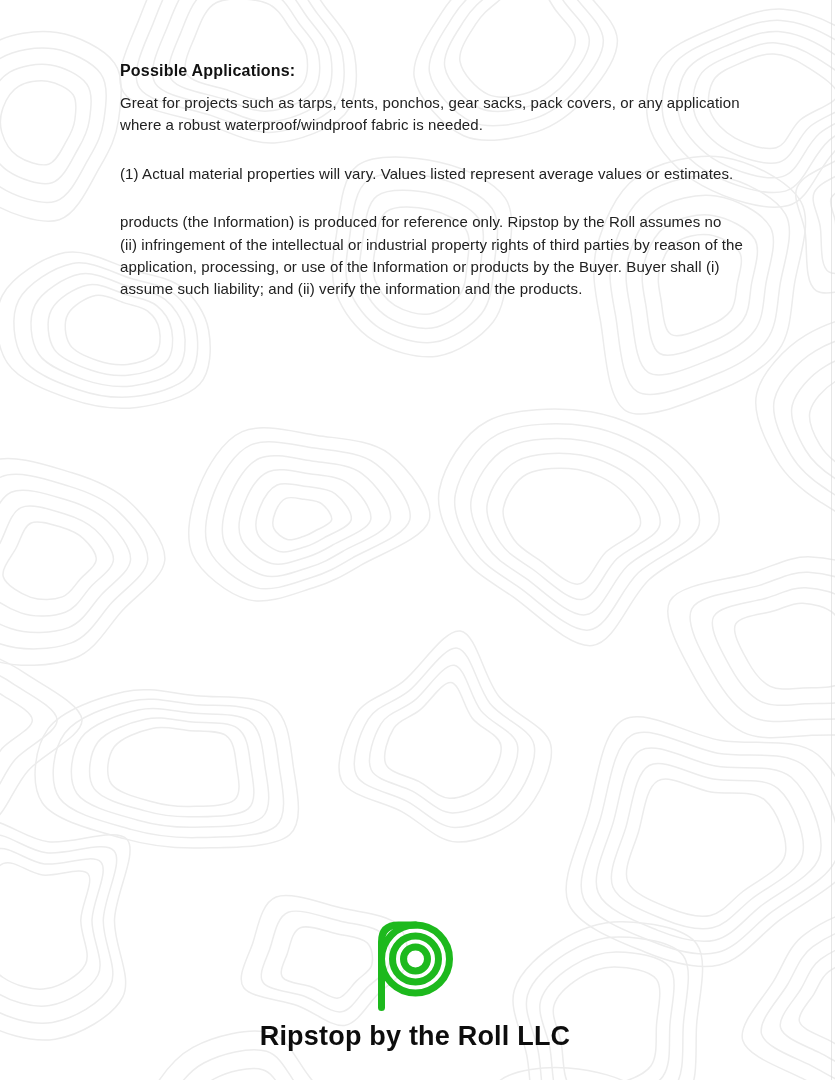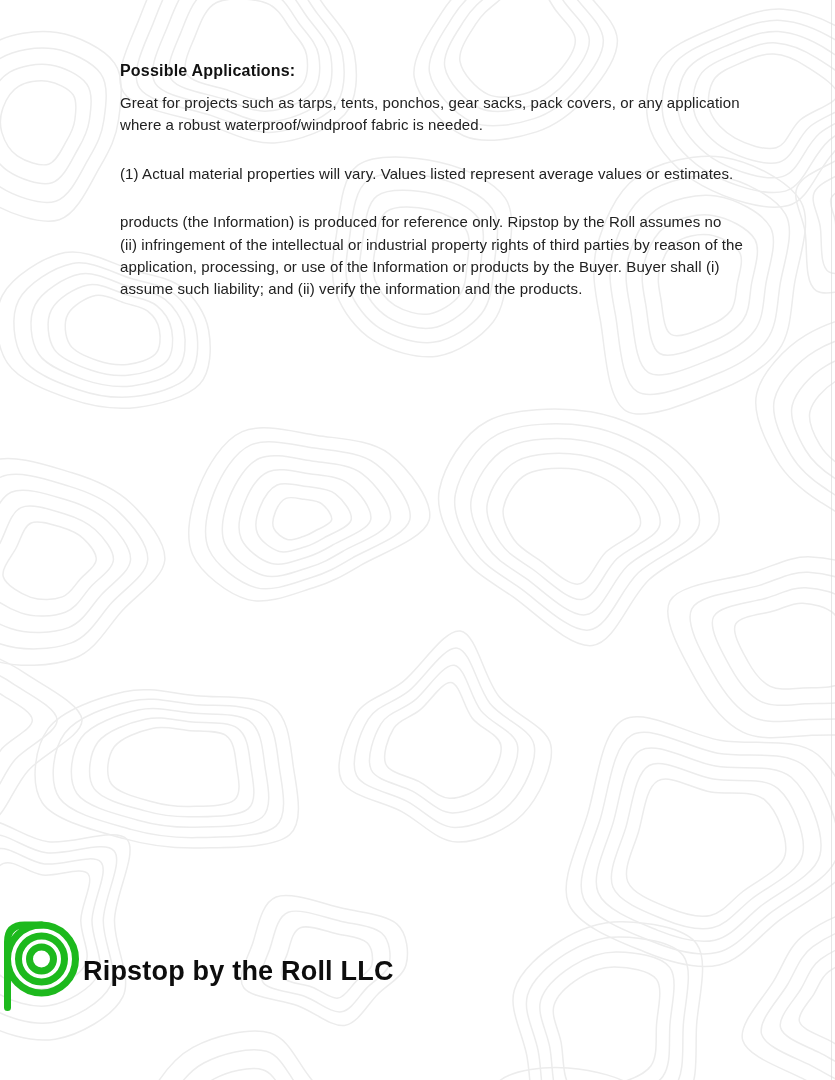--- a/index.html
+++ b/index.html
@@ -34,21 +34,21 @@
     margin: 0 0 11px 0; line-height: 20px;
   }
   .para { margin: 0 0 26px 0; }
   .para .line {
     font-size: 15px; line-height: 22.4px;
     white-space: pre; color: #212121;
     letter-spacing: 0.1px;
   }
   .footer {
     position: absolute; top: 921px; left: 0; right: 5px;
-    display: flex; align-items: center;
+    display: flex; flex-direction: column; align-items: center;
     z-index: 2;
   }
   .logo-wrap { height: 92px; margin-bottom: 7px; }
   .company {
     font-size: 27px; font-weight: bold; color: #0d0d0d;
     letter-spacing: 0.2px; line-height: 32px;
   }
 </style>
 </head>
 <body>

